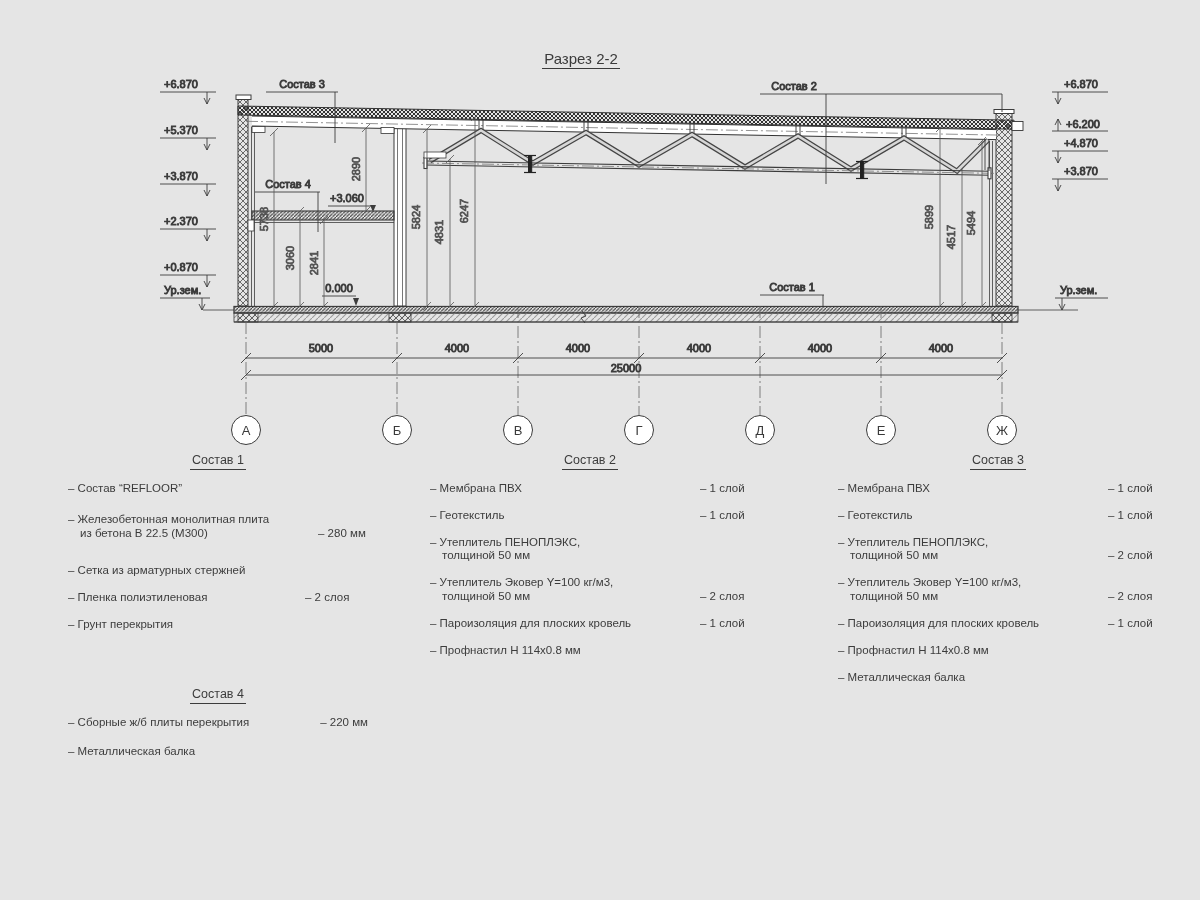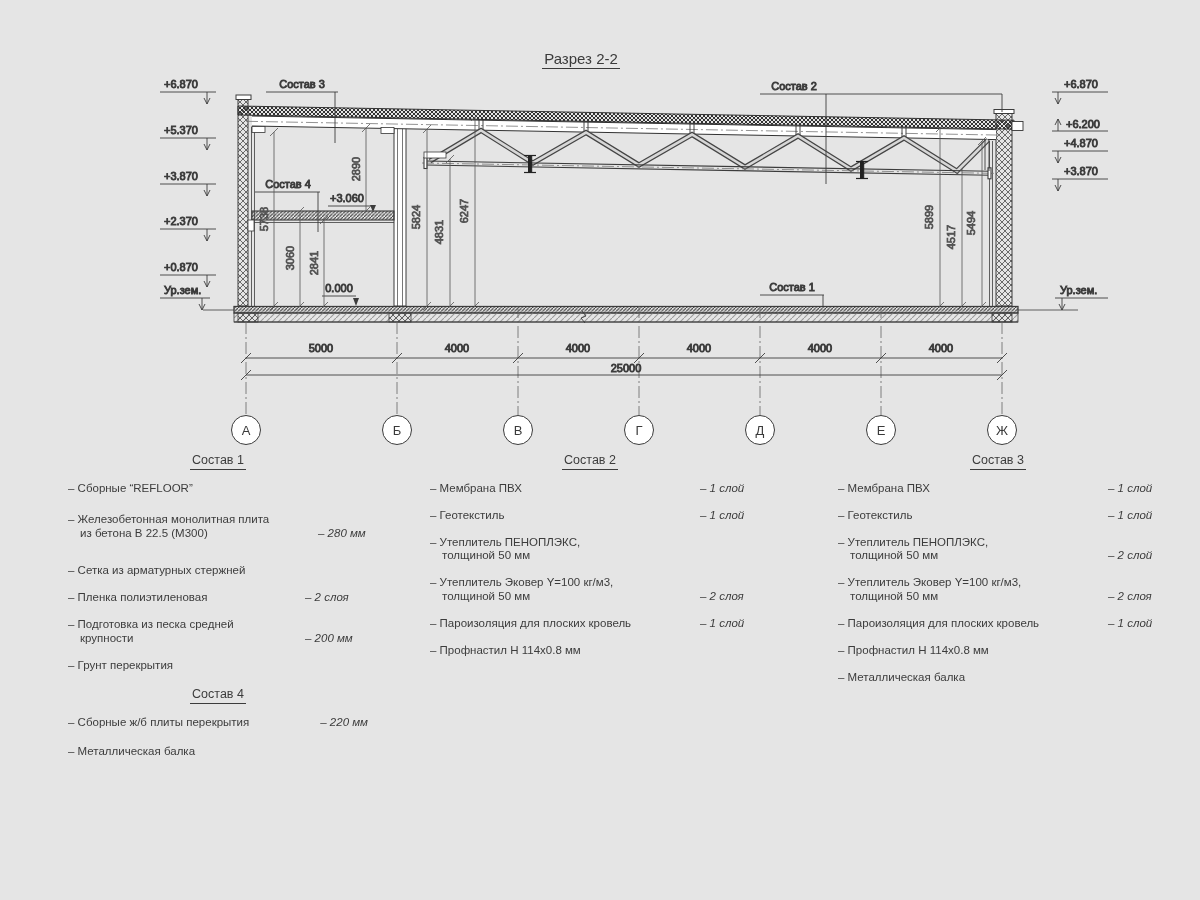--- a/index.html
+++ b/index.html
@@ -10,21 +10,21 @@
   svg{position:absolute;left:0;top:0;}
   svg text{font-family:"Liberation Sans",sans-serif;fill:#3a3a3a;}
   .t11{font-size:11px;}
   .ax{font-size:13px;}
   
   .comp{position:absolute;font-size:11.5px;line-height:13.5px;color:#3c3c3c;}
   .comp .hdr{text-align:center;font-size:12.5px;margin-bottom:12px;}
   .comp .hdr span{display:inline-block;border-bottom:1px solid #3c3c3c;padding:0 2px 1px 2px;}
   .row{display:flex;align-items:flex-end;margin-bottom:13.5px;}
   .nm{white-space:pre-line;padding-left:12px;text-indent:-12px;}
-  .val{white-space:nowrap;font-style:italic;}
+  .val{white-space:nowrap;}
   #comp1 .nm{width:225px;} #comp1{left:68px;top:454px;width:300px;}
   #comp2 .nm{width:258px;} #comp2{left:430px;top:454px;width:320px;}
   #comp3 .nm{width:258px;} #comp3{left:838px;top:454px;width:320px;}
   #comp4 .nm{width:225px;} #comp4{left:68px;top:688px;width:300px;}
   .mb18{margin-bottom:18px!important;}
   .mb24{margin-bottom:24px!important;gap:13px;}
   .mb16{margin-bottom:16px!important;justify-content:space-between;}
 </style>
 </head>
 <body>
@@ -304,40 +304,35 @@
       <text x="639" y="434.5" text-anchor="middle" class="ax" stroke="none">Г</text>
       <text x="760" y="434.5" text-anchor="middle" class="ax" stroke="none">Д</text>
       <text x="881" y="434.5" text-anchor="middle" class="ax" stroke="none">Е</text>
       <text x="1002" y="434.5" text-anchor="middle" class="ax" stroke="none">Ж</text>
     </g>
   </svg>
 
   <div class="comp" id="comp1">
     <div class="hdr"><span>Состав 1</span></div>
     <div class="row mb18">
-        <span class="nm">– Сборные “REFLOOR”</span>
+        <span class="nm">– Состав “REFLOOR”</span>
         <span class="val"></span>
       </div>
     <div class="row mb24">
         <span class="nm">– Железобетонная  монолитная плита
 из бетона В 22.5 (М300)</span>
         <span class="val">– 280 мм</span>
       </div>
     <div class="row">
         <span class="nm">– Сетка из арматурных стержней</span>
         <span class="val"></span>
       </div>
     <div class="row">
         <span class="nm">– Пленка полиэтиленовая</span>
         <span class="val">– 2 слоя</span>
-      </div>
-    <div class="row">
-        <span class="nm">– Подготовка из песка средней
-крупности</span>
-        <span class="val">– 200 мм</span>
       </div>
     <div class="row">
         <span class="nm">– Грунт перекрытия</span>
         <span class="val"></span>
       </div>
   </div>
 
   <div class="comp" id="comp2">
     <div class="hdr"><span>Состав 2</span></div>
     <div class="row">

